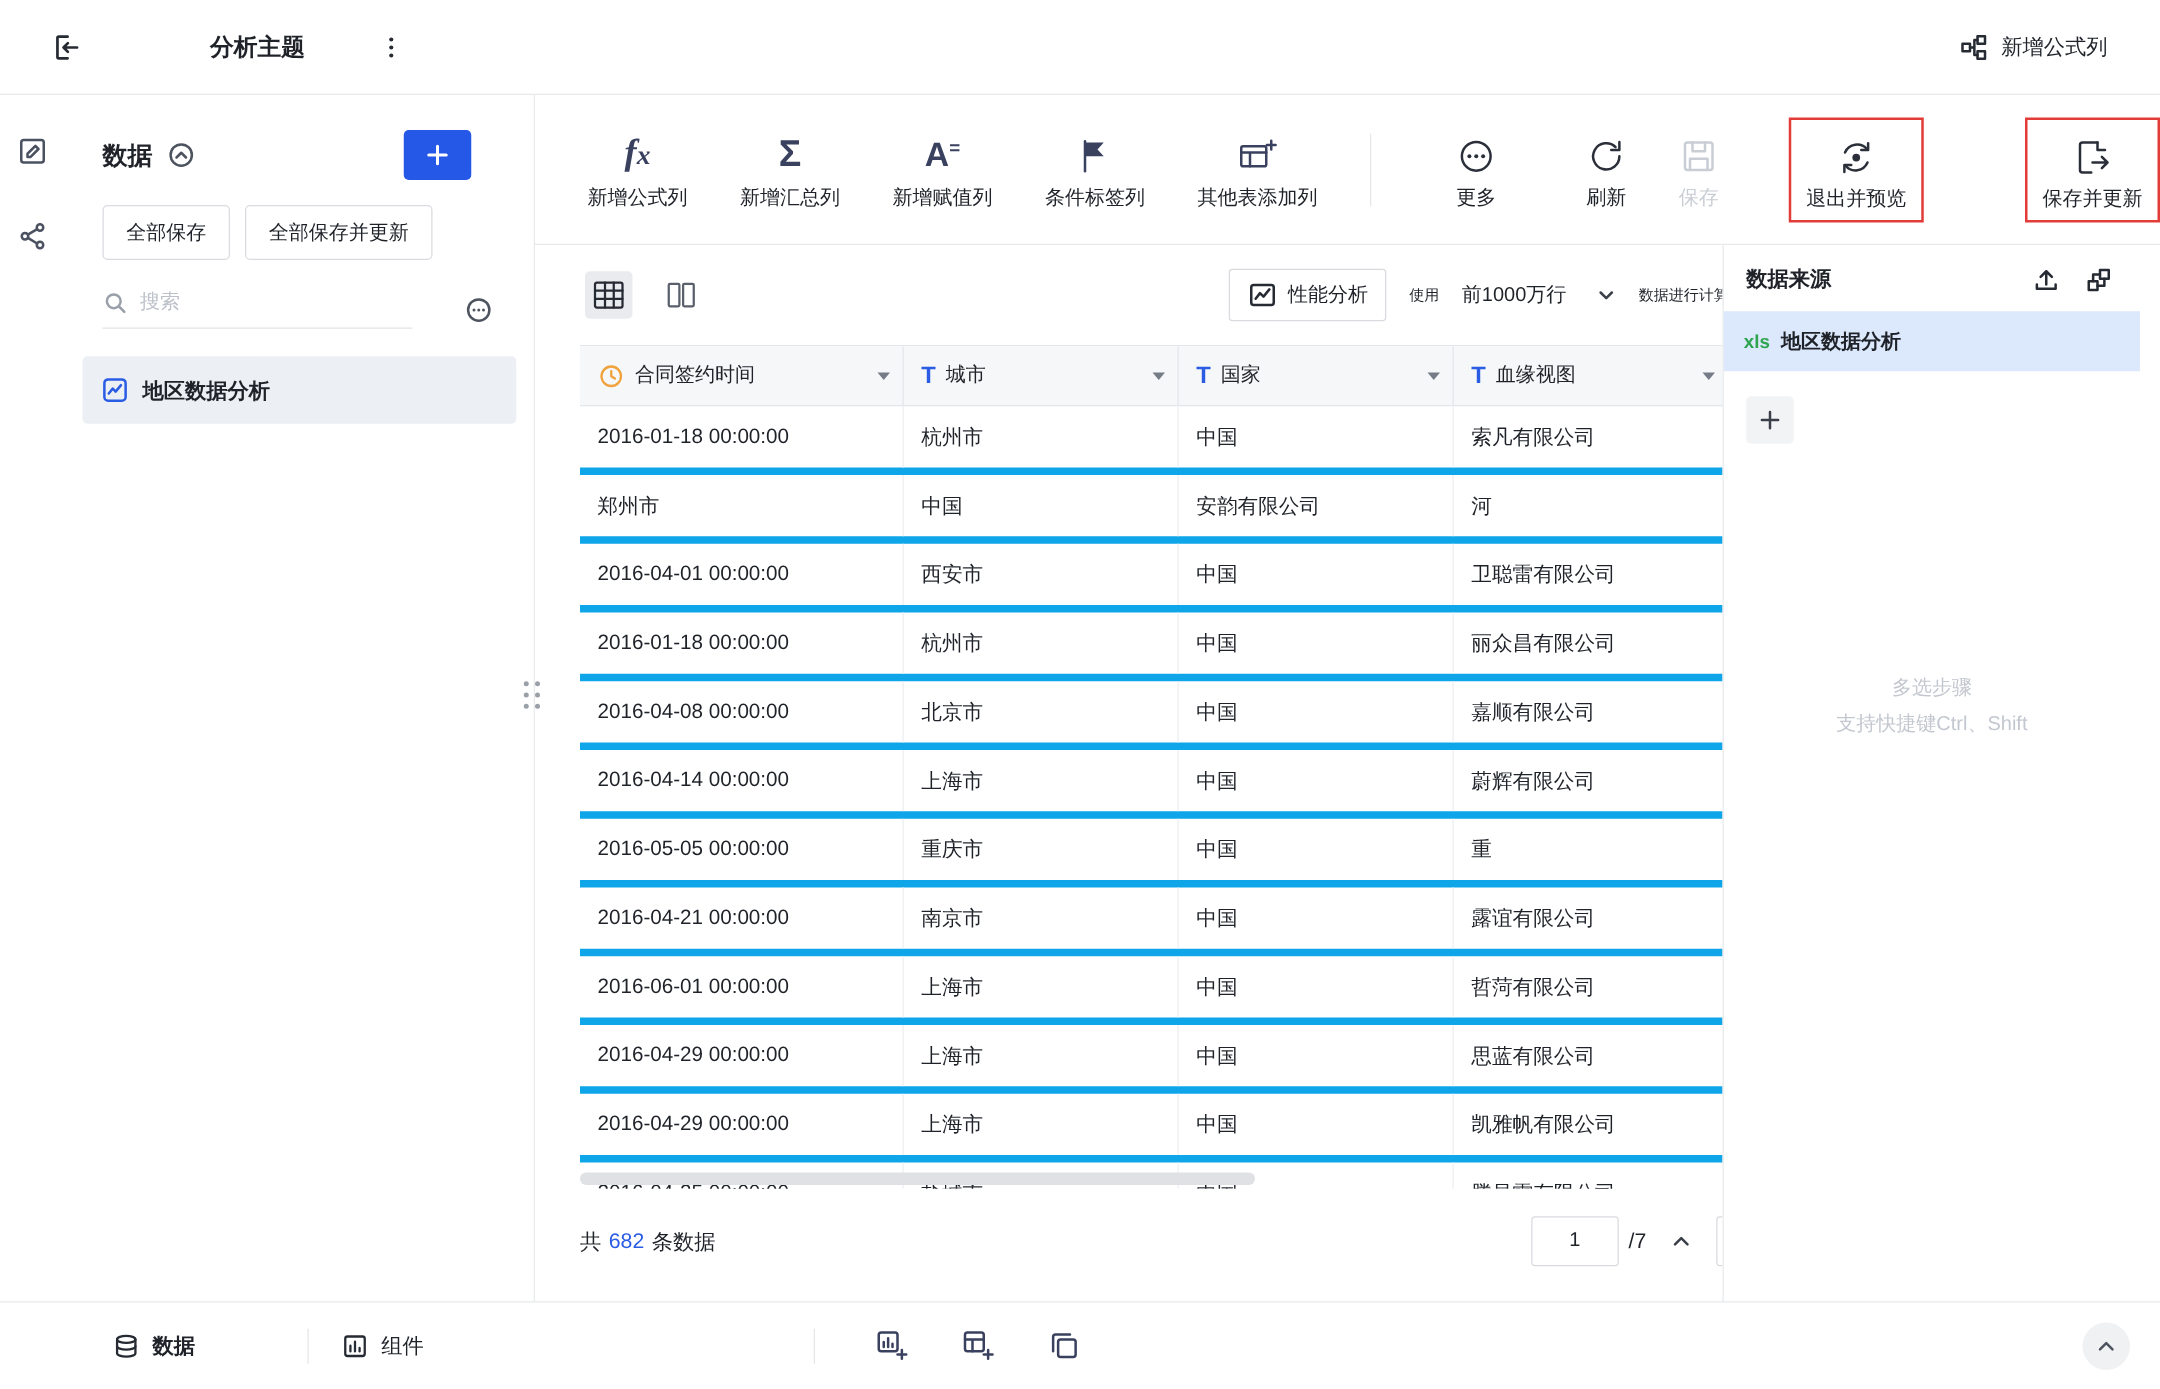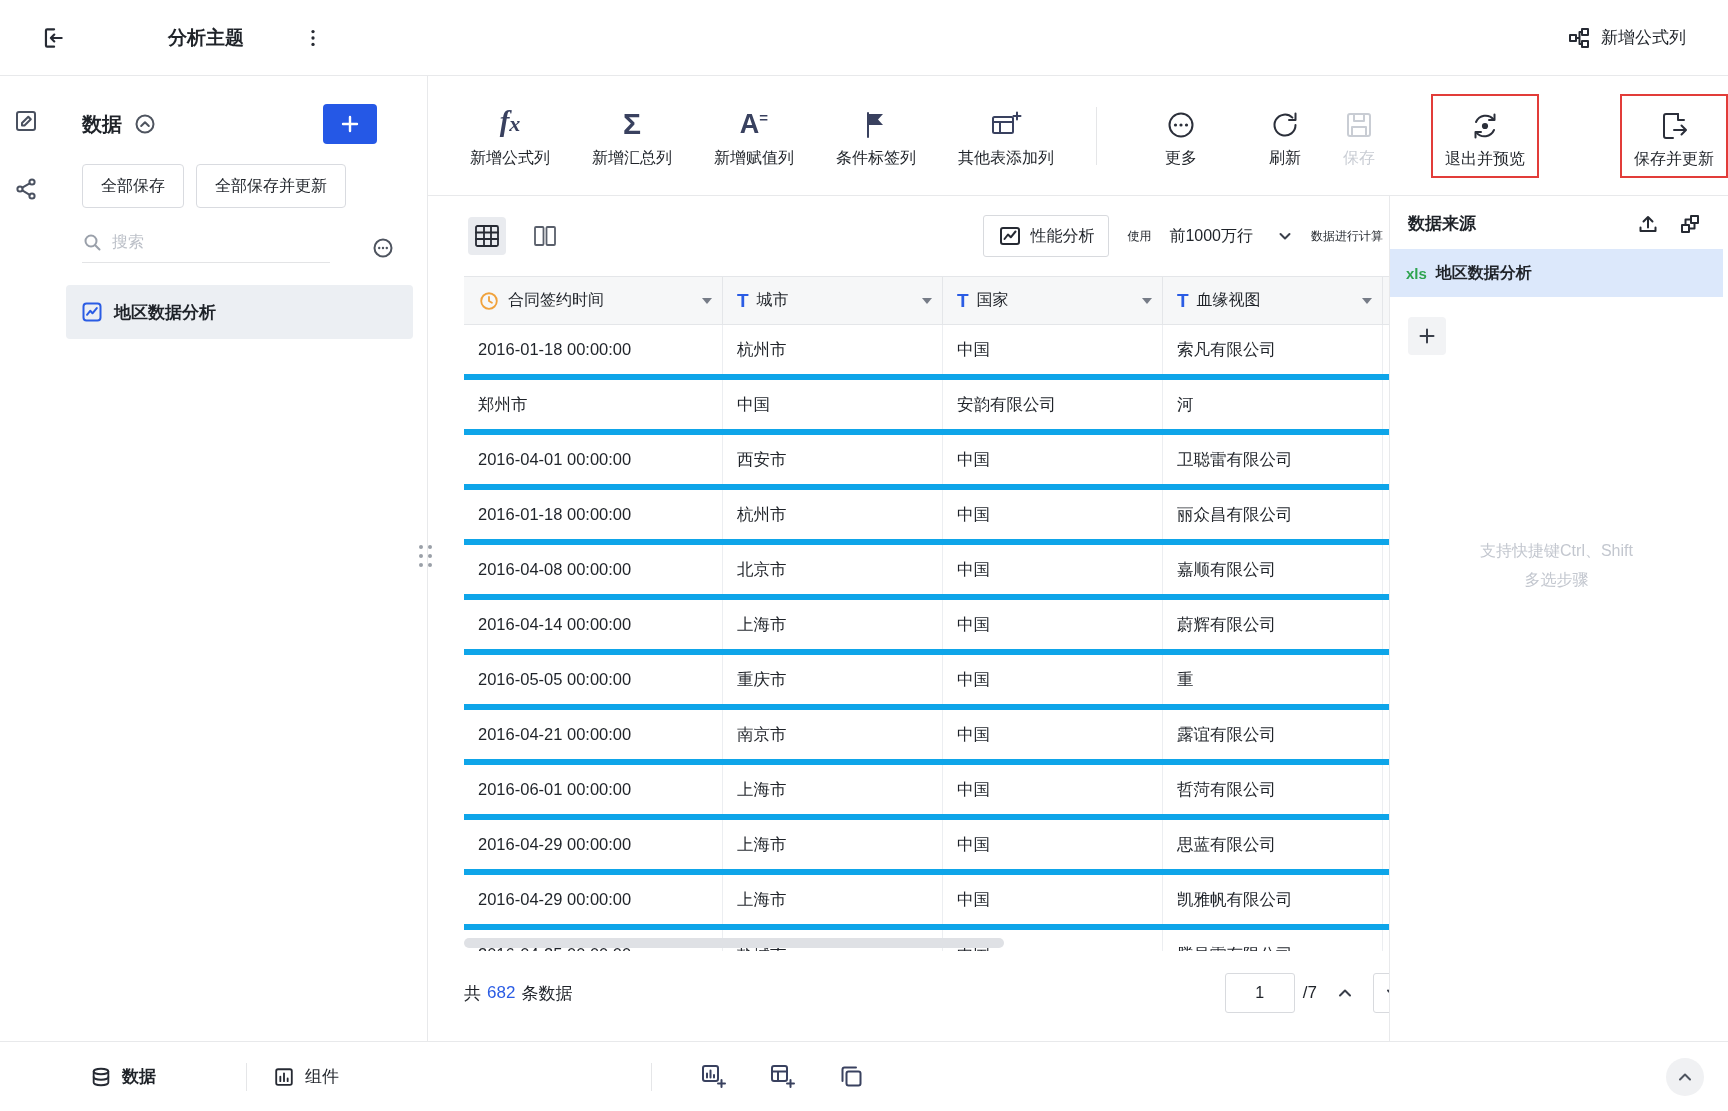--- a/index.html
+++ b/index.html
@@ -95,21 +95,21 @@
   .foot-row { margin:22px 0 0 36px; width:949px; display:flex; align-items:center; font-size:17px; }
   .foot-total { display:flex; gap:6px; align-items:center; }
   .foot-total .num { color:#2a5ce4; }
   .pager { margin-left:auto; display:flex; align-items:center; gap:8px; }
   .page-input { width:70px; height:40px; border:1px solid #d8dade; border-radius:3px; text-align:center;
                 font-size:16px; font-family:inherit; color:#1f2329; outline:none; }
   .pg-btn { width:40px; height:40px; display:flex; align-items:center; justify-content:center; color:#3a3f4a; border-radius:3px; }
   .pg-down { border:1px solid #d8dade; }
 
   
-  #rightpanel { position:absolute; top:196px; right:5px; width:334px; bottom:70px; background:#fff; border-left:1px solid #e8e9eb; }
+  #rightpanel { position:absolute; top:196px; right:16px; width:334px; bottom:70px; background:#fff; border-left:1px solid #e8e9eb; }
   .rp-head { display:flex; align-items:center; padding:16px 22px 14px 18px; }
   .rp-title { font-size:17px; font-weight:700; }
   .rp-icons { margin-left:auto; display:flex; gap:20px; color:#262a33; }
   .rp-source { height:48px; background:#dce8fb; display:flex; align-items:center; gap:9px; padding:0 16px;
                font-size:16px; font-weight:600; }
   .xls-ic { color:#2ea44f; font-weight:700; font-size:15px; }
   .rp-add { margin:20px 0 0 18px; width:38px; height:38px; background:#f2f3f5; border:none; border-radius:4px;
             display:flex; align-items:center; justify-content:center; color:#3a3f4a; }
   .rp-hint { margin-top:182px; text-align:center; color:#c3c7cf; font-size:16px; line-height:1.8; }
 
@@ -527,22 +527,22 @@
   <div class="rp-source" data-interactable="true">
     <span class="xls-ic" data-interactable="false">xls</span>
     <span data-interactable="false">地区数据分析</span>
   </div>
   <button class="rp-add" data-interactable="true">
     <svg width="20" height="20" viewBox="0 0 20 20">
         <path class="stk" d="M10 3.5v13M3.5 10h13"></path>
       </svg>
   </button>
   <div class="rp-hint" data-interactable="false">
+    <div>多选步骤</div>
     <div>支持快捷键Ctrl、Shift</div>
-    <div>多选步骤</div>
   </div>
 </aside>
 
 <footer id="bottombar" data-interactable="false">
   <span class="bb-tab bb-tab1 active" data-interactable="true">
     <span class="ic" data-interactable="false">
       <svg width="22" height="22" viewBox="0 0 24 24">
           <ellipse class="stk" cx="12" cy="6" rx="8" ry="3"></ellipse>
           <path class="stk" d="M4 6v12c0 1.7 3.6 3 8 3s8-1.3 8-3V6"></path>
           <path class="stk" d="M4 12c0 1.7 3.6 3 8 3s8-1.3 8-3"></path>

